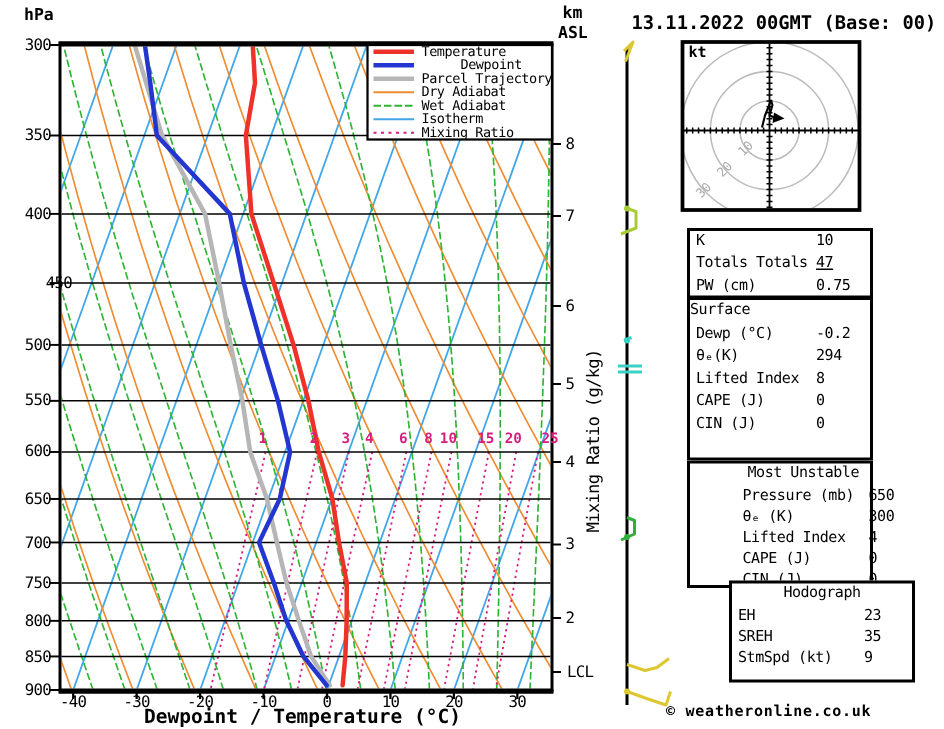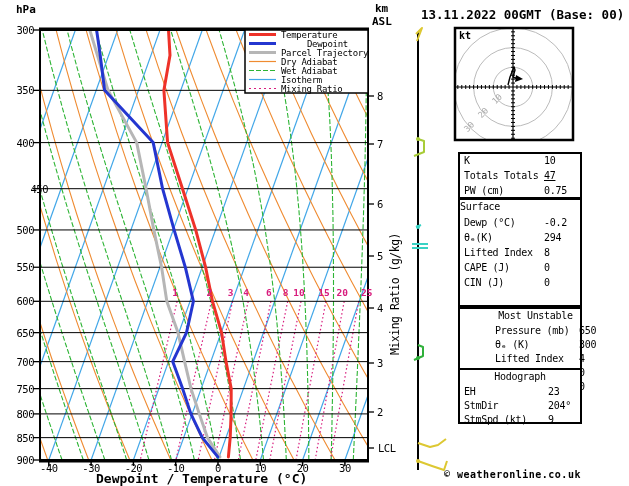--- a/index.html
+++ b/index.html
@@ -367,30 +367,30 @@
         <div class="trow-s">
           <span class="tlabel">CAPE (J)</span>
           <span class="tval" style="left: 88px;">0</span>
         </div>
         <div class="trow-s">
           <span class="tlabel">CIN (J)</span>
           <span class="tval" style="left: 88px;">0</span>
         </div>
       </div>
   </div>
-  <div class="tbox" style="top:368px;height:56px;">
+  <div class="tbox" style="top:387px;height:68px;margin-left:28px;">
     <div class="thead-s">Hodograph</div>
     <div id="tb-hodo">
         <div class="trow-s">
           <span class="tlabel">EH</span>
           <span class="tval" style="left: 88px;">23</span>
         </div>
         <div class="trow-s">
-          <span class="tlabel">StmDir</span>
-          <span class="tval" style="left: 88px;">204°</span>
+          <span class="tlabel">SREH</span>
+          <span class="tval" style="left: 88px;">35</span>
         </div>
         <div class="trow-s">
           <span class="tlabel">StmSpd (kt)</span>
           <span class="tval" style="left: 88px;">9</span>
         </div>
       </div>
   </div>
 
   <div class="abs cpy" style="left:444px;top:469px;">© weatheronline.co.uk</div>
 </div>

